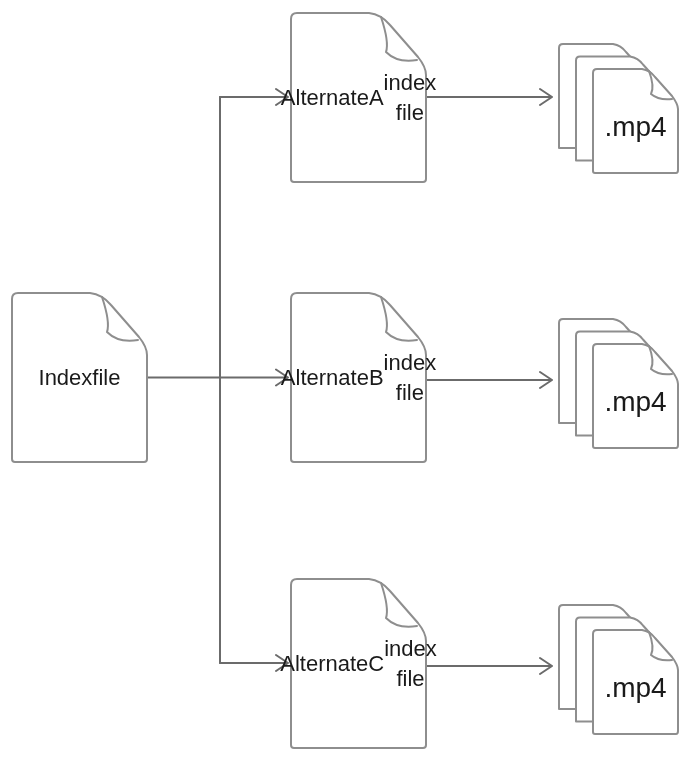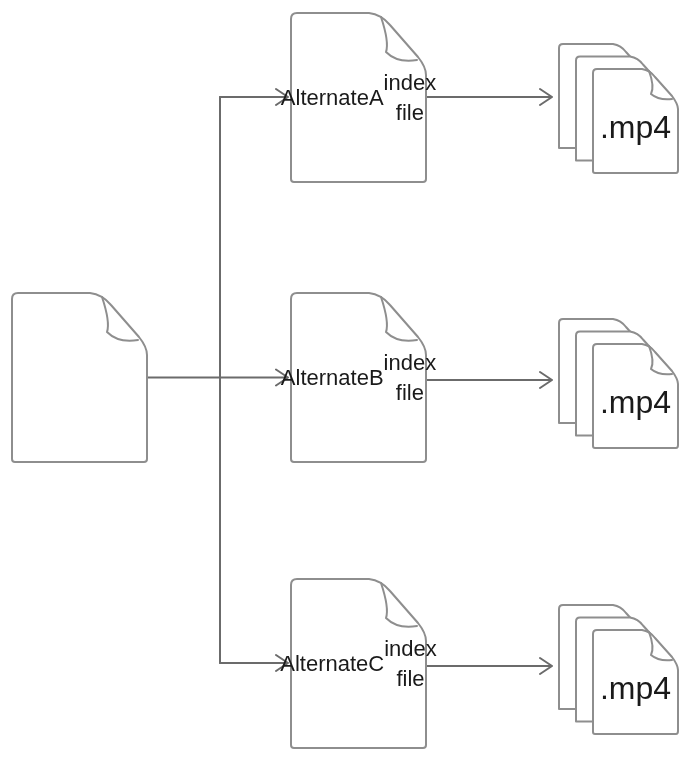--- a/index.html
+++ b/index.html
@@ -18,21 +18,21 @@
     flex-direction: row;
     align-items: center;
     justify-content: center;
     text-align: center;
     color: #1a1a1a;
     font-size: 22px;
     line-height: 30px;
     pointer-events: none;
   }
   .label.mp4 {
-    font-size: 32px;
+    font-size: 28px;
     padding-top: 12px;
     box-sizing: border-box;
   }
 </style>
 </head>
 <body>
 
 <div class="stage">
 
   <svg width="689" height="760" viewBox="0 0 689 760">
@@ -97,20 +97,24 @@
           <path d="M4,0 H54 C60,1 64,4 67,8 L85,28 V104 H0 V4 Q0,0 4,0 Z"></path>
         </g>
         <g transform="translate(34,25)">
           <path d="M4,0 H49 C55,1 59,4 62,8 L79,27 C82,31 85,35 85,40 V101 Q85,104 83,104 H2 Q0,104 0,102 V4 Q0,0 4,0 Z"></path>
           <path fill="none" d="M56,2 C59,10 61,19 58,25 C64,30 71,31 79,30"></path>
         </g>
       </g>
     </g>
   </svg>
 
+  <div class="label" style="left:12px; top:293px; width:135px; height:169px;">
+    <div>Index</div>
+    <div>file</div>
+  </div>
 
   <div class="label" style="left:291px; top:13px; width:135px; height:169px;">
     <div>Alternate</div>
     <div>A</div>
     <div>index file</div>
   </div>
 
   <div class="label" style="left:291px; top:293px; width:135px; height:169px;">
     <div>Alternate</div>
     <div>B</div>

